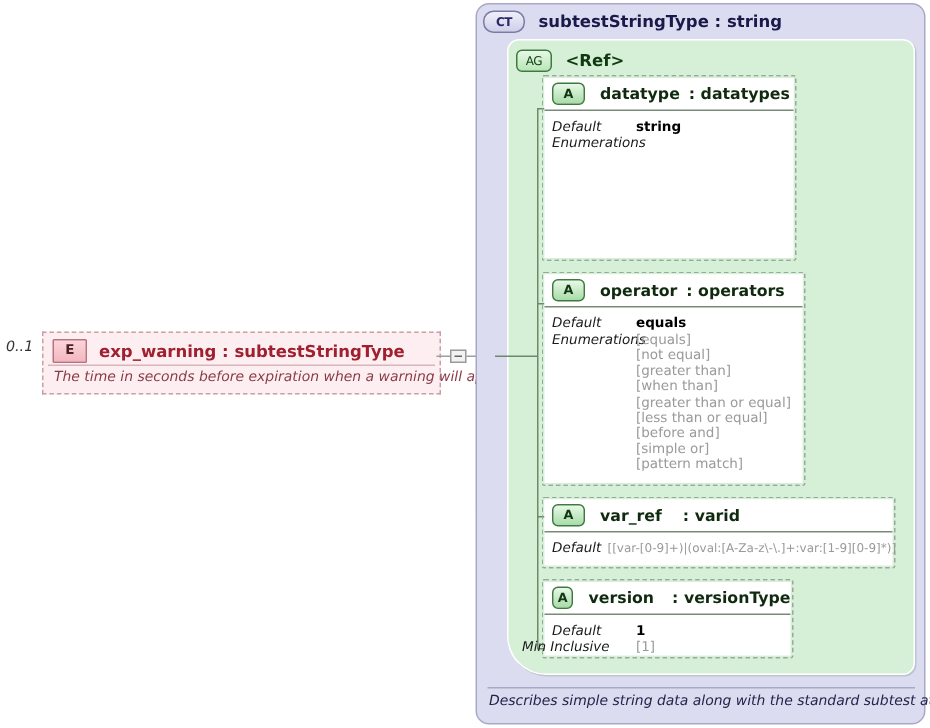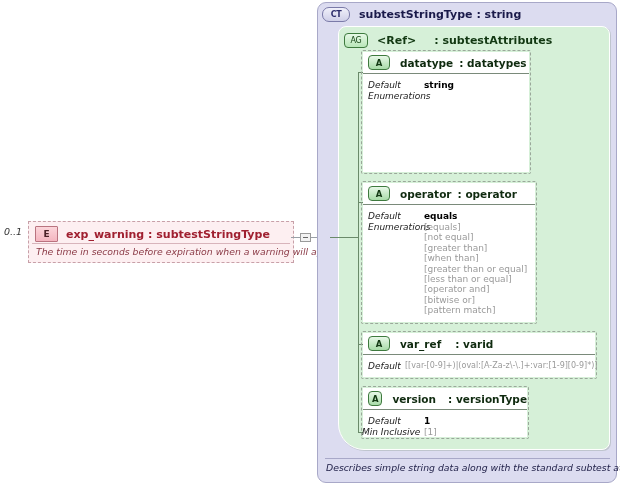--- a/index.html
+++ b/index.html
@@ -341,21 +341,20 @@
   <div id="ct-header">
     <div class="badge-ct">CT</div>
     <div id="ct-title">subtestStringType : string</div>
   </div>
 
   <div id="ag-panel"></div>
 
   <div id="ag-header">
     <div class="badge-ag">AG</div>
     <div id="ag-ref">&lt;Ref&gt;</div>
-    <div id="ag-type">: subtestAttributes</div>
   </div>
 
   <div class="tree-line-v" style="left:358px; top:72px; height:360px;"></div>
   <div class="tree-line-h" style="left:358px; top:72px; width:6px;"></div>
   <div class="tree-line-h" style="left:358px; top:202px; width:6px;"></div>
   <div class="tree-line-h" style="left:358px; top:344px; width:6px;"></div>
   <div class="tree-line-h" style="left:358px; top:432px; width:6px;"></div>
   <div class="tree-line-h" style="left:330px; top:237px; width:28px;"></div>
 
   <div class="attr-box" style="left:361px; top:50px; width:170px; height:124px;"></div>
@@ -367,34 +366,34 @@
   </div>
   <div class="facet-label" style="left:368px; top:80px;">Default</div>
   <div class="facet-value" style="left:424px; top:80px;">string</div>
   <div class="facet-label" style="left:368px; top:91px;">Enumerations</div>
 
   <div class="attr-box" style="left:361px; top:181px; width:176px; height:143px;"></div>
   <div class="attr-inner" style="left:363px; top:183px; width:172px; height:139px;"></div>
   <div class="attr-head" style="left:363px; top:183px; width:172px; height:22px;">
     <div class="badge-a">A</div>
     <div class="attr-name">operator</div>
-    <div class="attr-type">: operator</div>
+    <div class="attr-type">: operators</div>
   </div>
   <div class="facet-label" style="left:368px; top:211px;">Default</div>
   <div class="facet-value" style="left:424px; top:211px;">equals</div>
   <div class="facet-label" style="left:368px; top:222px;">Enumerations</div>
   <div class="enum-list" style="left:424px; top:222px;">
     <div class="enum-item">[equals]</div>
     <div class="enum-item">[not equal]</div>
     <div class="enum-item">[greater than]</div>
     <div class="enum-item">[when than]</div>
     <div class="enum-item">[greater than or equal]</div>
     <div class="enum-item">[less than or equal]</div>
-    <div class="enum-item">[operator and]</div>
-    <div class="enum-item">[bitwise or]</div>
+    <div class="enum-item">[before and]</div>
+    <div class="enum-item">[simple or]</div>
     <div class="enum-item">[pattern match]</div>
   </div>
 
   <div class="attr-box" style="left:361px; top:331px; width:236px; height:48px;"></div>
   <div class="attr-inner" style="left:363px; top:333px; width:232px; height:44px;"></div>
   <div class="attr-head" style="left:363px; top:333px; width:232px; height:22px;">
     <div class="badge-a">A</div>
     <div class="attr-name">var_ref</div>
     <div class="attr-type" style="margin-left:14px;">: varid</div>
   </div>
@@ -403,19 +402,19 @@
 
   <div class="attr-box" style="left:361px; top:386px; width:168px; height:53px;"></div>
   <div class="attr-inner" style="left:363px; top:388px; width:164px; height:49px;"></div>
   <div class="attr-head" style="left:363px; top:388px; width:164px; height:22px;">
     <div class="badge-a">A</div>
     <div class="attr-name">version</div>
     <div class="attr-type" style="margin-left:12px;">: versionType</div>
   </div>
   <div class="facet-label" style="left:368px; top:416px;">Default</div>
   <div class="facet-value" style="left:424px; top:416px;">1</div>
-  <div class="facet-label" style="left:362px; top:427px;">Min Inclusive</div>
+  <div class="facet-label" style="left:348px; top:427px;">Min Inclusive</div>
   <div class="mono-value" style="left:424px; top:427px;">[1]</div>
 
   <div id="ct-caption-rule"></div>
   <div id="ct-caption">Describes simple string data along with the standard subtest attributes.</div>
 
 </div>
 
 </body></html>

